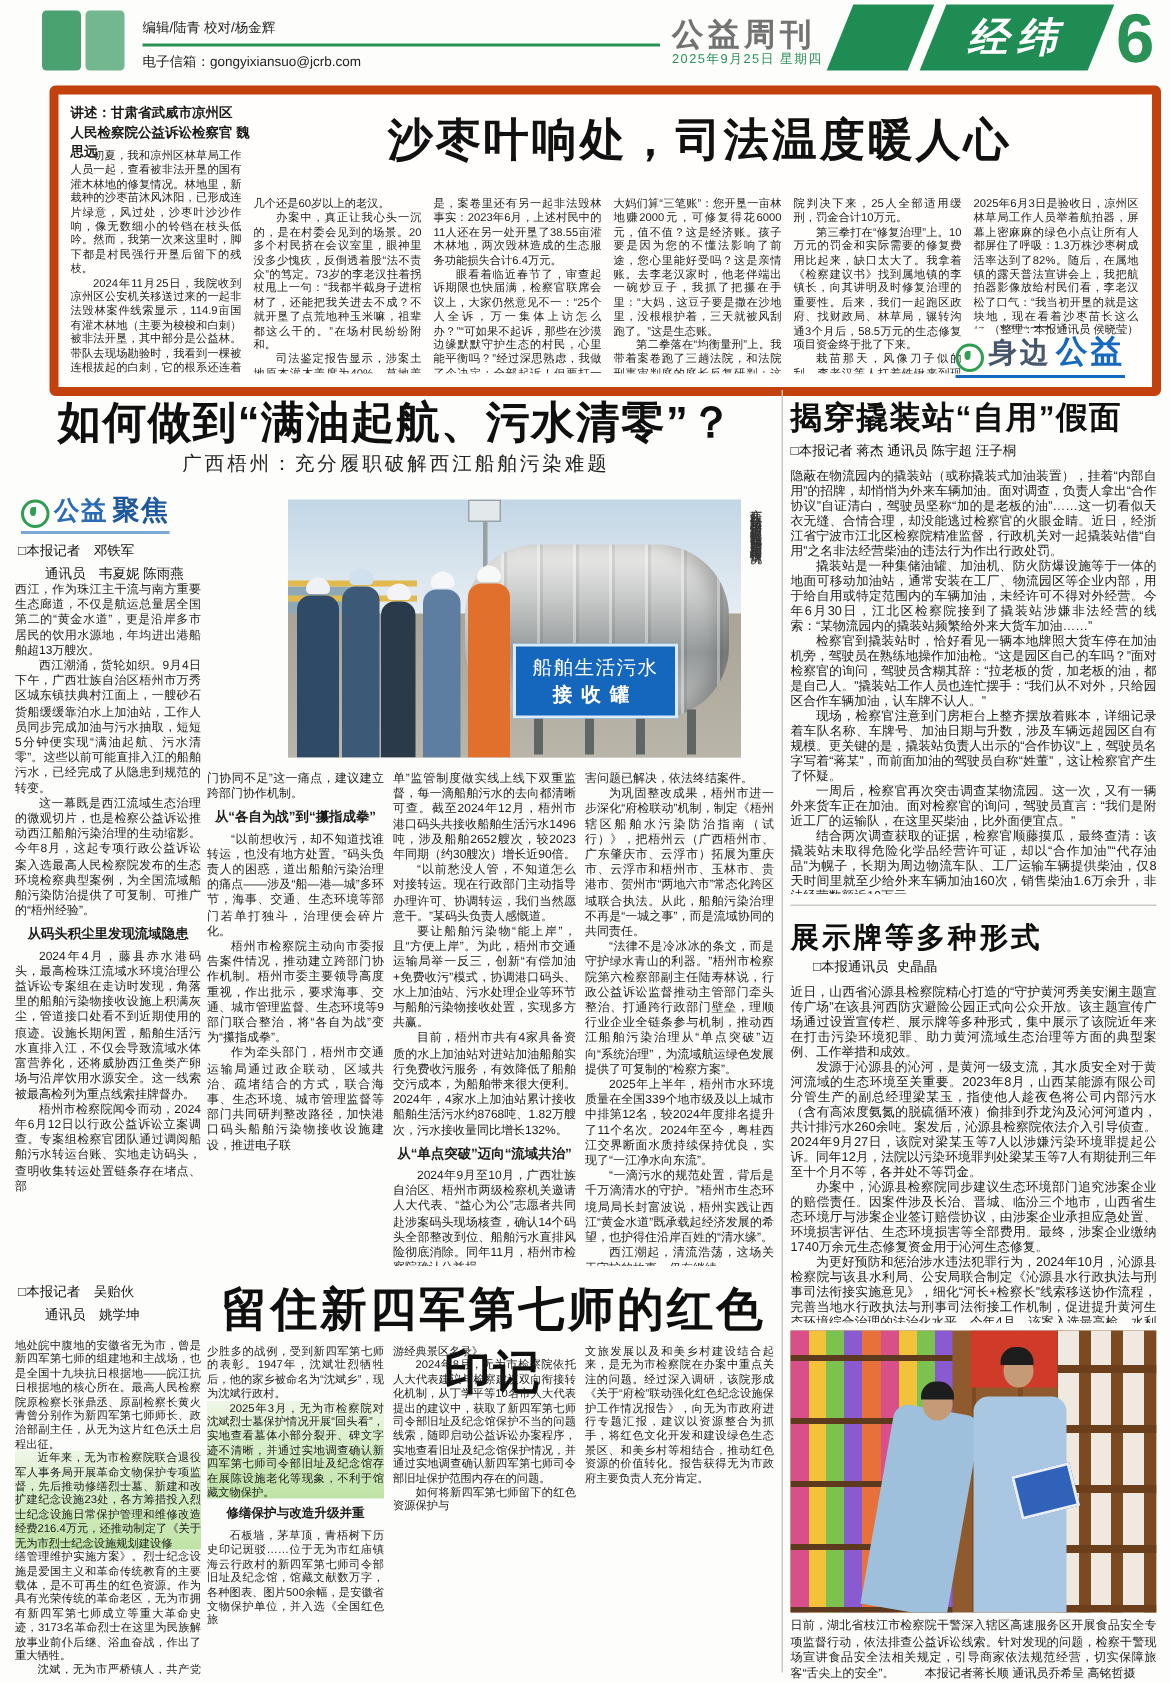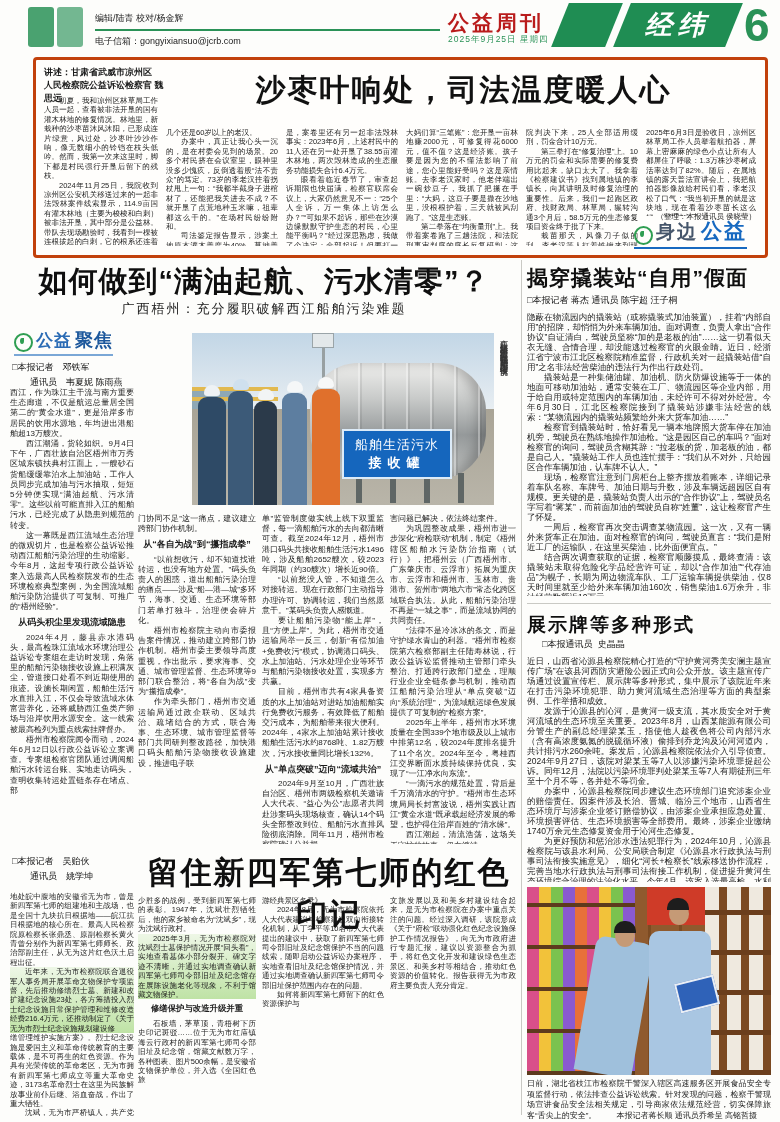--- a/index.html
+++ b/index.html
@@ -5,27 +5,27 @@
   html,body{margin:0;padding:0;background:#e8e8e4;}
   #page{position:relative;width:780px;height:1122px;background:#fdfdfb;overflow:hidden;
         font-family:"Liberation Sans","DejaVu Sans",sans-serif;color:#1c1c1c;
         box-shadow:0 0 4px rgba(0,0,0,.3);padding-left:29px;}
   .abs{position:absolute;}
   
   .seal{width:26px;height:40px;background:#2a9257;border-radius:3px;opacity:.85;}
   .seal2{width:26px;height:40px;background:#2a9257;border-radius:3px;opacity:.65;}
   .hdr-small{font-size:9px;color:#222;}
   .hdr-rule{height:2px;background:#2a9257;}
-  .weekly{font-size:21px;font-weight:bold;color:#b91c1c;letter-spacing:3px;}
+  .weekly{font-size:21px;font-weight:bold;color:#737373;letter-spacing:3px;}
   .dateline{font-size:8.5px;color:#2a9257;letter-spacing:1px;}
   .band{background:#1f8d53;transform:skewX(-22deg);}
   .band-txt{font-size:27px;font-weight:900;color:#fff;letter-spacing:6px;transform:skewX(22deg);font-style:italic;}
   .pagenum{font-size:46px;font-weight:bold;color:#2a9257;line-height:1;}
   
-  #featured{border:3px solid #c2410c;border-radius:4px;background:#fffefc;}
+  #featured{border:6px solid #c2410c;border-radius:4px;background:#fffefc;}
   .teller{font-size:9px;font-weight:bold;line-height:13px;}
   .f-headline{font-size:30px;font-weight:900;text-align:center;letter-spacing:2px;color:#111;}
   .newscol{overflow:hidden;text-align:justify;}
   .fcol{font-size:7.5px;line-height:9.4px;}
   .para{margin:0;text-indent:2em;}
   .para.noindent{text-indent:0;}
   .para.subhead{text-indent:0;text-align:center;font-weight:bold;margin:5px 0;font-size:1.12em;}
   .hl{background:linear-gradient(180deg,rgba(150,212,110,.15),rgba(140,205,95,.55));}
   
   .brandlogo{display:flex;align-items:flex-end;gap:3px;border-bottom:2px solid #1769c0;padding-bottom:2px;}

